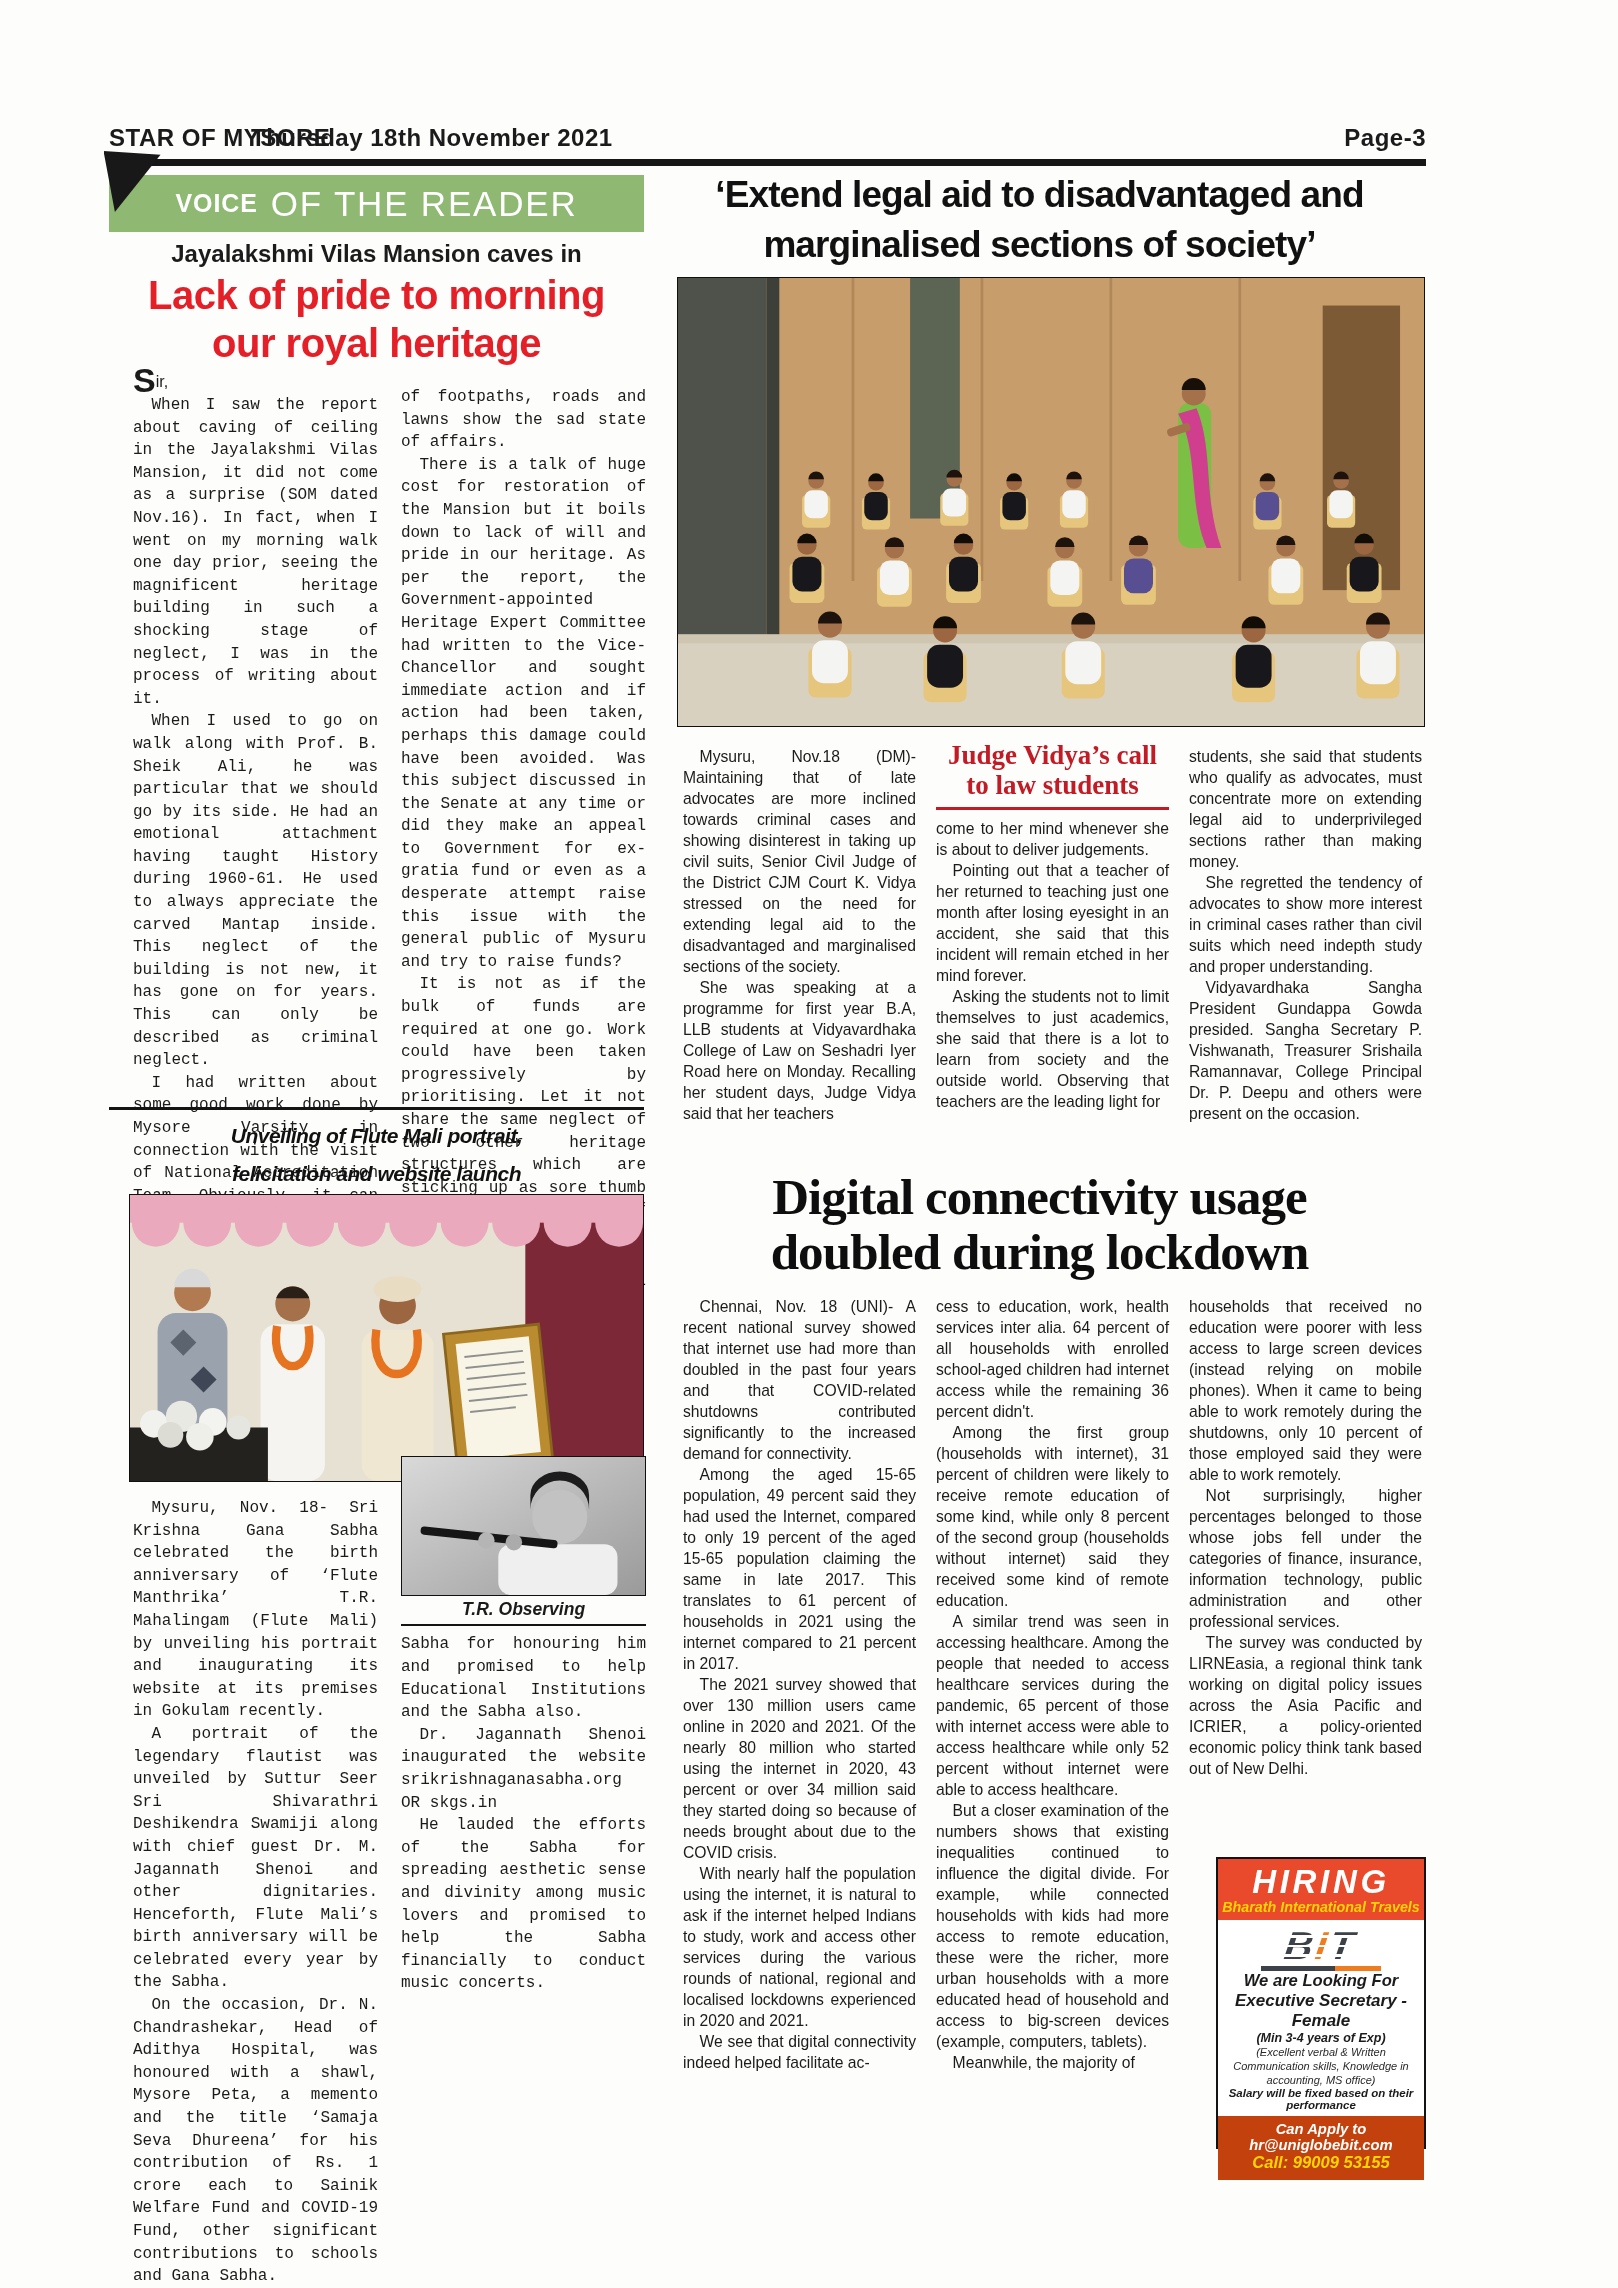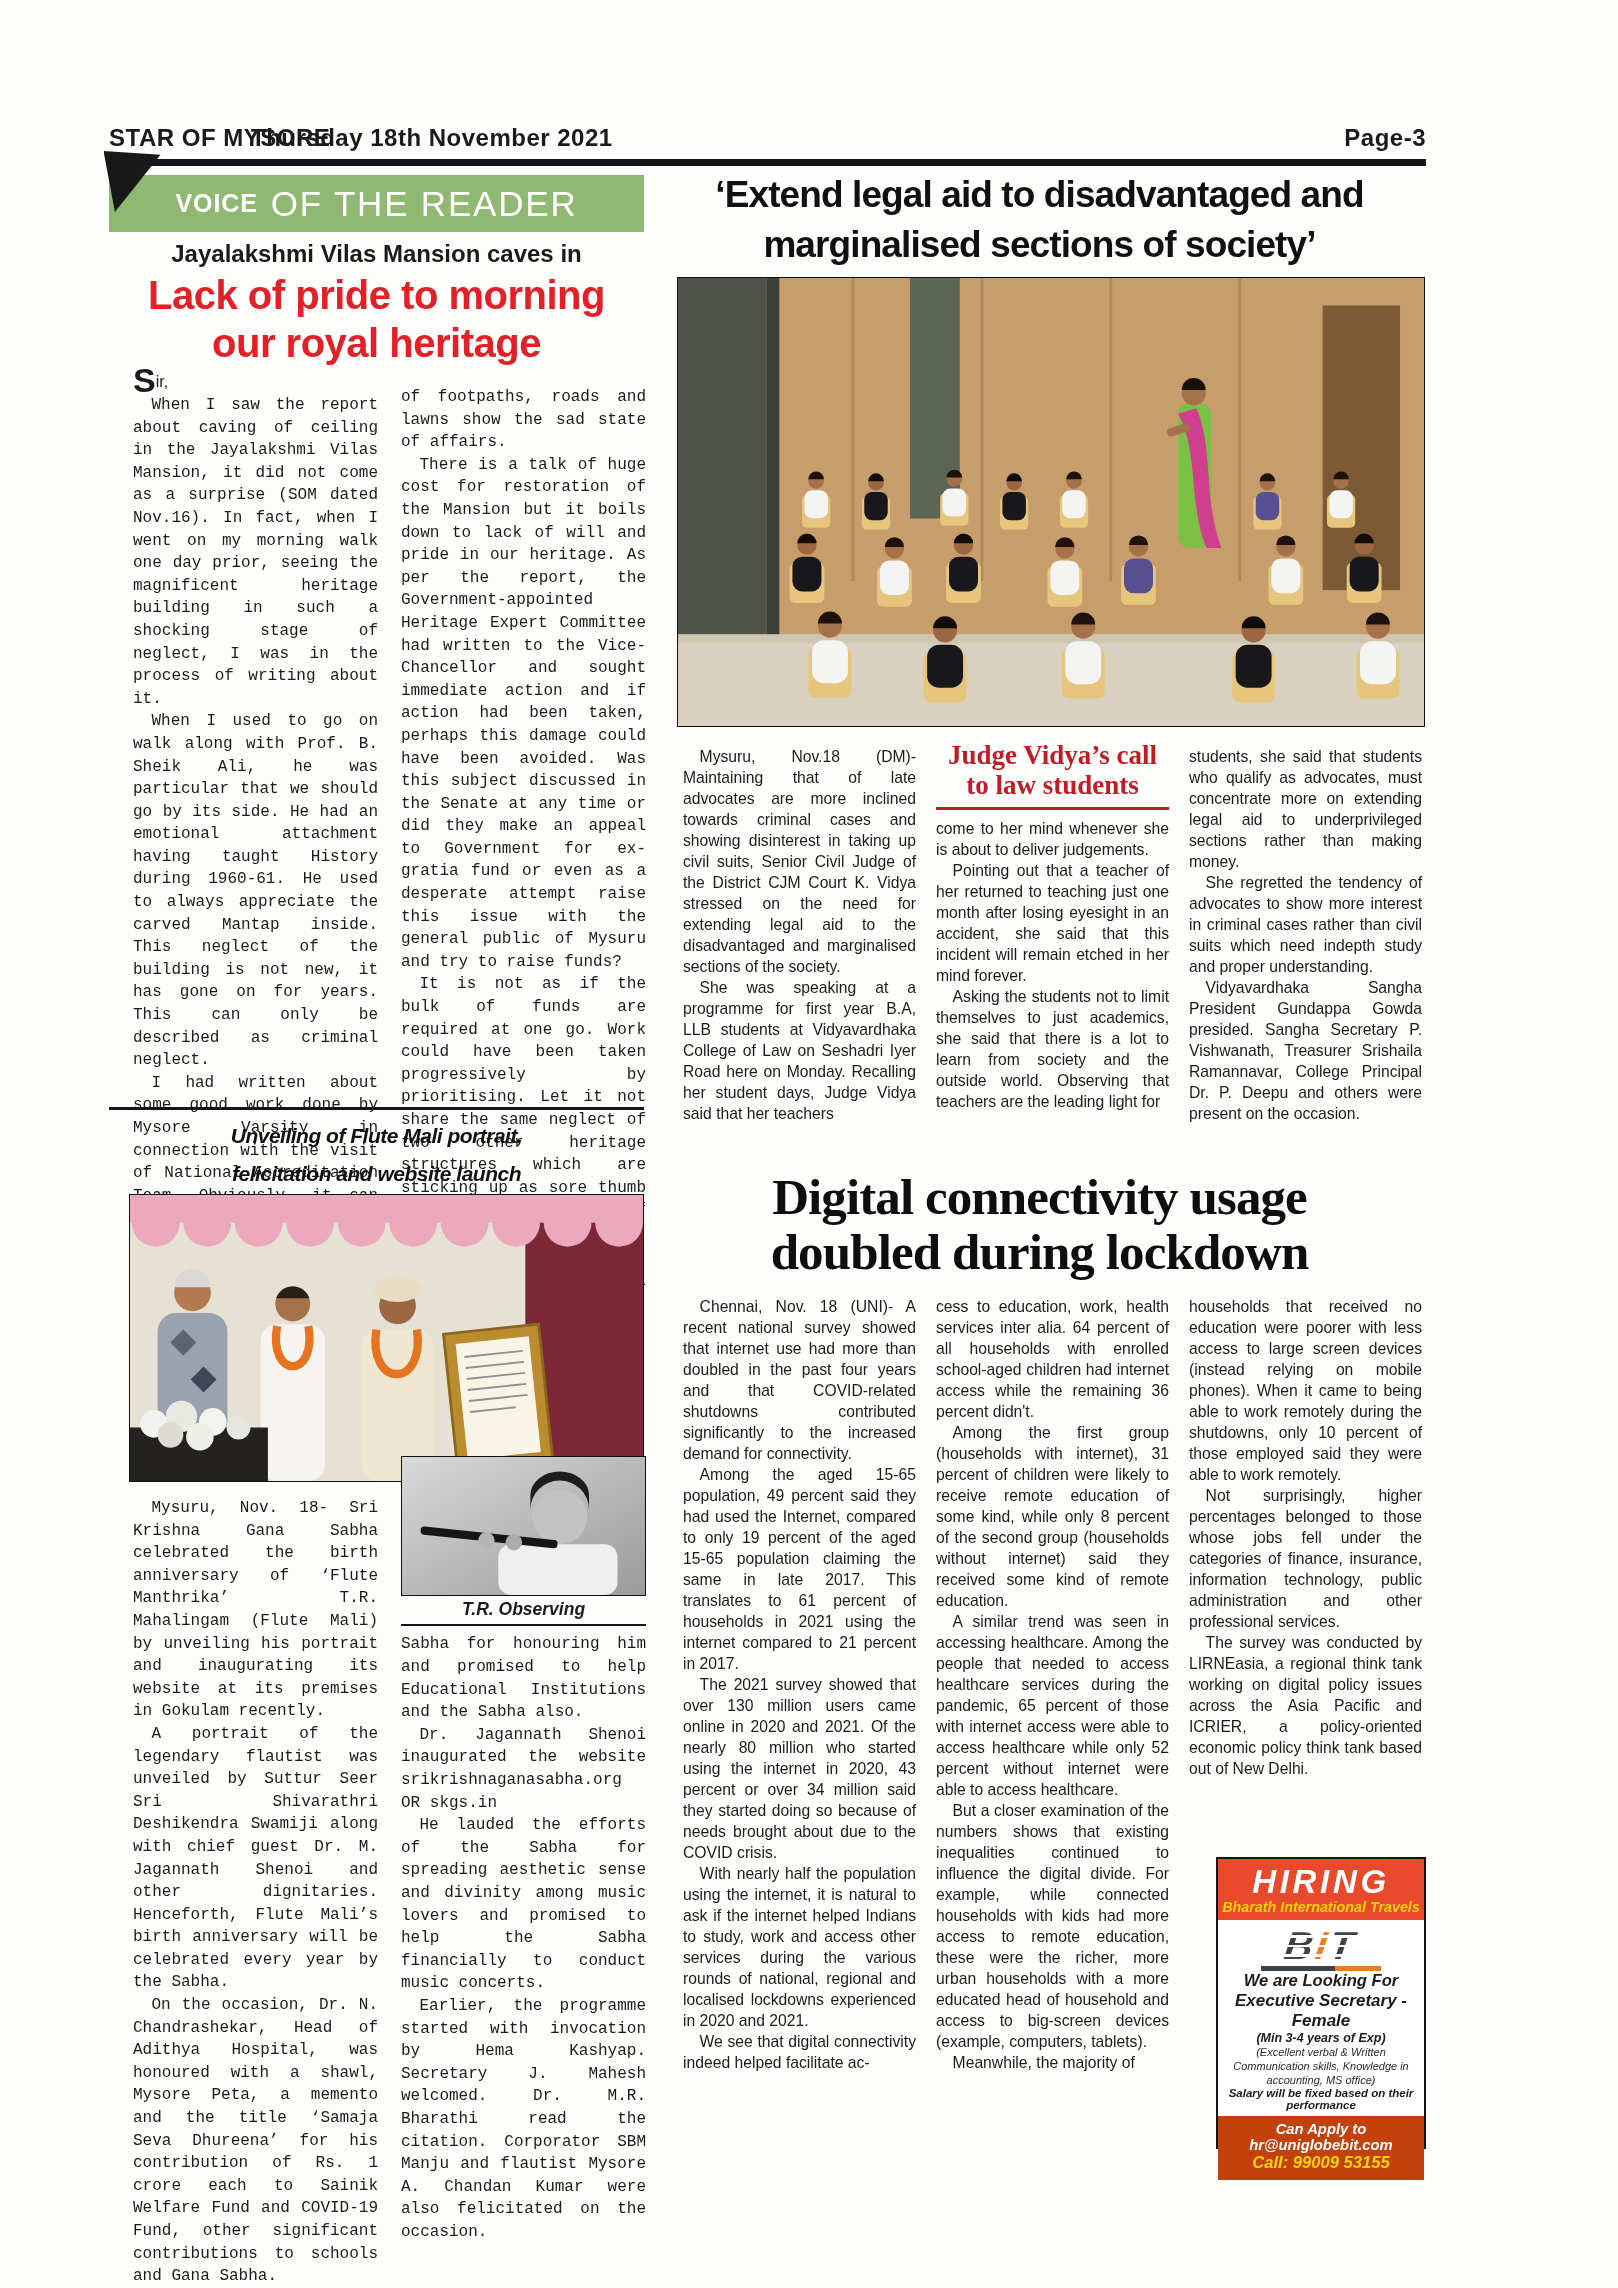--- a/index.html
+++ b/index.html
@@ -214,21 +214,20 @@
       <rect x="20" y="84" width="150" height="9" rx="4" fill="#161616" transform="rotate(6 95 88)"></rect>
       <circle cx="92" cy="92" r="9" fill="#b5b5b5"></circle>
         <circle cx="122" cy="94" r="9" fill="#ababab"></circle>
     </svg>
   </div>
   <div class="trm-caption">T.R. Observing</div>
   <div>
       <p class="para flush">Sabha for honouring him and promised to help Educational Institutions and the Sabha also.</p>
       <p class="para">Dr. Jagannath Shenoi inaugurated the website srikrishnaganasabha.org OR skgs.in</p>
       <p class="para">He lauded the efforts of the Sabha for spreading aesthetic sense and divinity among music lovers and promised to help the Sabha financially to conduct music concerts.</p>
-      <p class="para">Earlier, the programme started with invocation by Hema Kashyap. Secretary J. Mahesh welcomed. Dr. M.R. Bharathi read the citation. Corporator SBM Manju and flautist Mysore A. Chandan Kumar were also felicitated on the occasion.</p>
     </div>
 </div>
 
 <div class="abs legal-head">
   <div>‘Extend legal aid to disadvantaged and</div>
   <div>marginalised sections of society’</div>
 </div>
 
 <div class="abs photo legal-photo">
   <svg width="100%" height="100%" viewBox="0 0 810 488" preserveAspectRatio="none">

